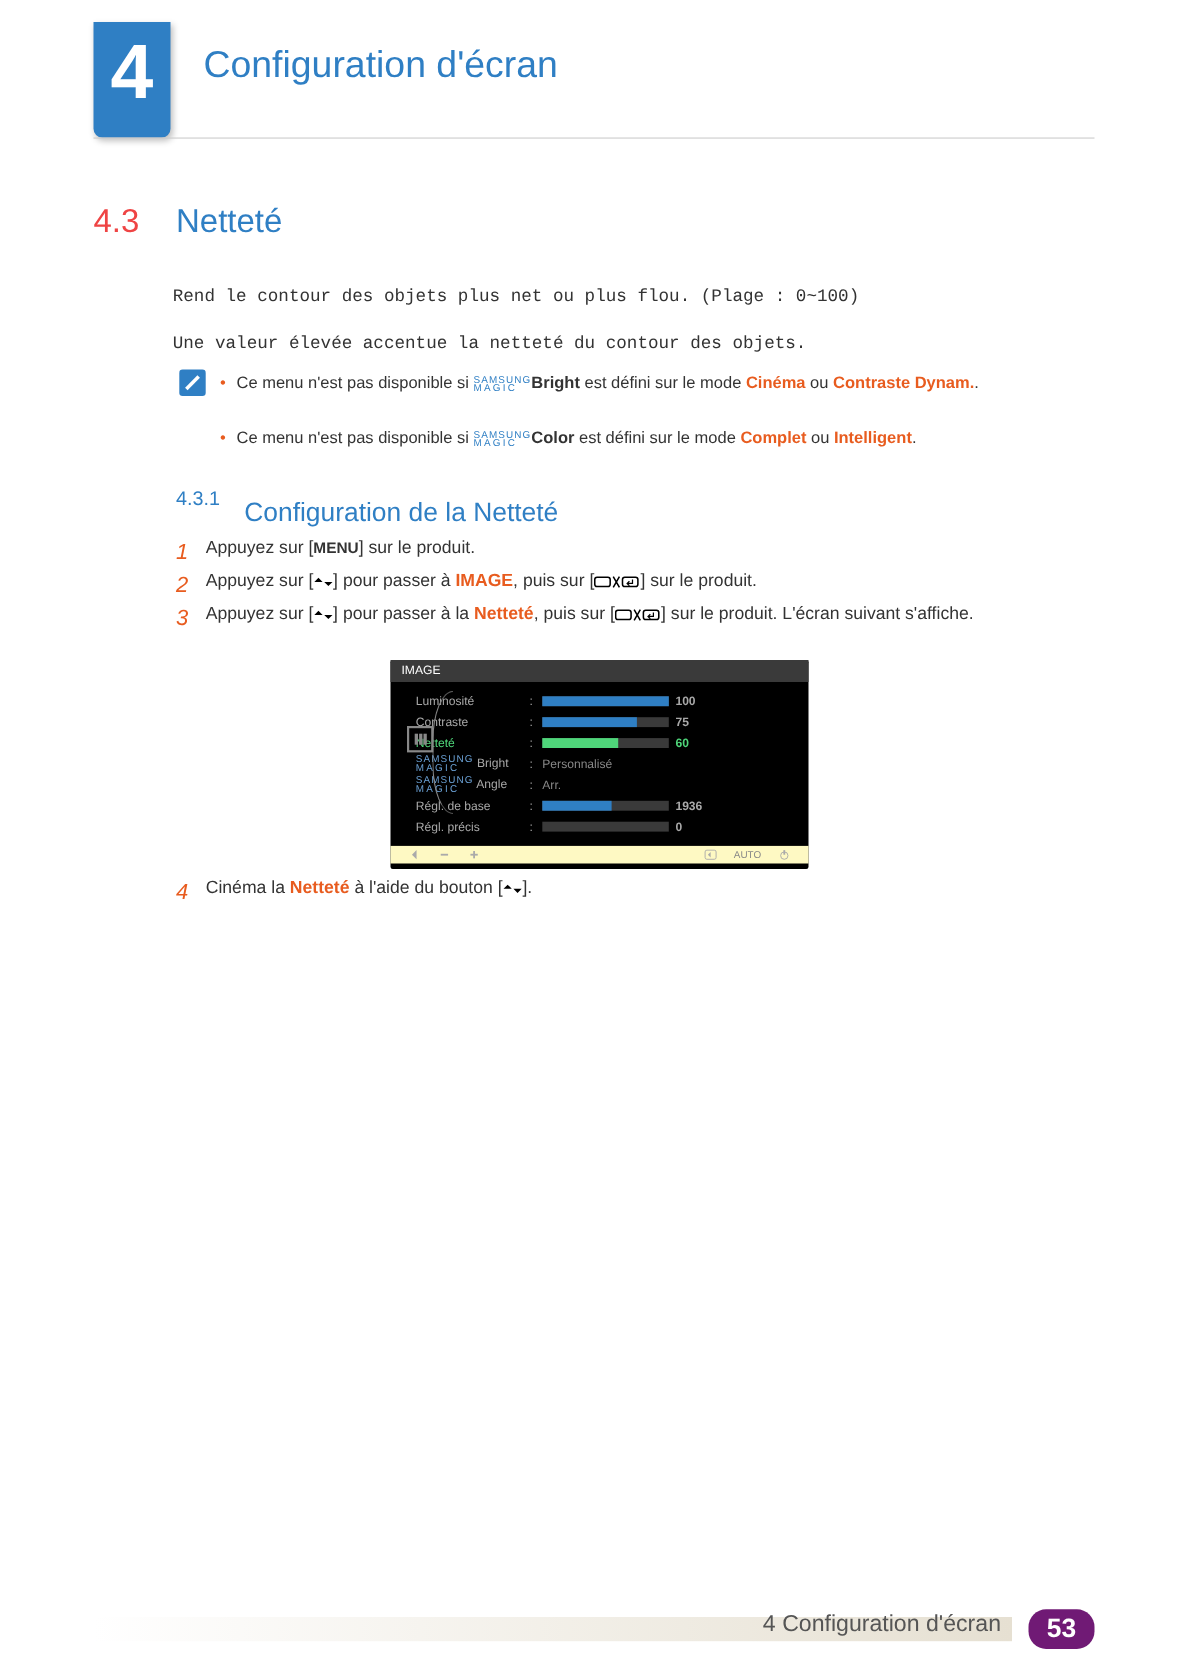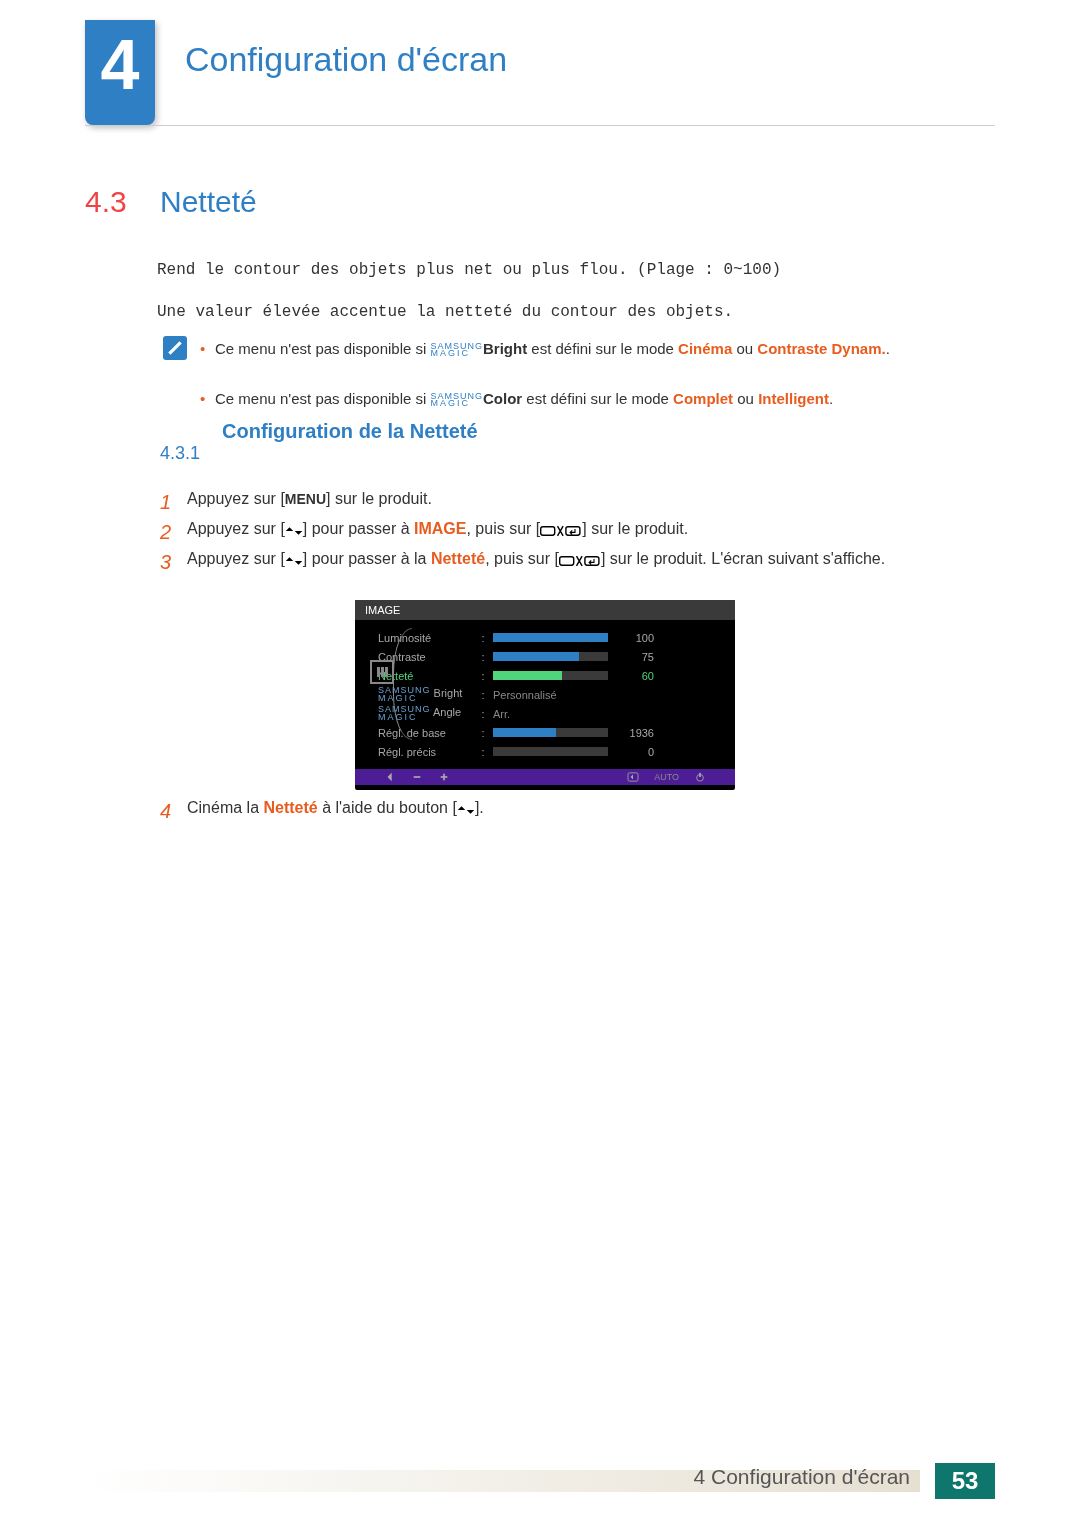--- a/index.html
+++ b/index.html
@@ -46,21 +46,21 @@
   .note-icon svg { width:18px; height:18px;}
   .bullet { position:absolute; left:215px; width:760px; font-size:15px; line-height:1.5;}
   .bullet::before { content:"•"; color:#e85c1f; position:absolute; left:-15px;}
   .b1 { top:338px;}
   .b2 { top:388px;}
   .magic-label { font-size:9px; color:#2f7fc4; letter-spacing:1px; line-height:0.8; display:inline-block; vertical-align:middle;}
   .magic-label .s1 { display:block;}
   .magic-label .s2 { display:block; letter-spacing:2px;}
   .orange { color:#e85c1f; font-weight:bold;}
   .sub-num { position:absolute; left:160px; top:443px; font-size:18px; color:#2f7fc4;}
-  .sub-title{ position:absolute; left:222px; top:420px; font-size:20px; color:#2f7fc4;font-weight:bold;}
+  .sub-title{ position:absolute; left:222px; top:453px; font-size:24px; color:#2f7fc4;}
   .step { position:absolute; left:187px; width:790px; font-size:16px; line-height:1.6;}
   .step .n { position:absolute; left:-27px; font-style:italic; color:#e85c1f; font-size:20px;}
   .s1l { top:486px;}
   .s2l { top:516px;}
   .s3l { top:546px;}
   .s4l { top:795px;}
   .menukey { font-family: Arial; font-weight:bold; font-size:14px;}
   .updown { display:inline-block; vertical-align:middle;}
   .updown svg { width:18px; height:12px; vertical-align:middle;}
   .enterkeys { display:inline-block; vertical-align:middle;}
@@ -82,38 +82,38 @@
   .osd-tab-curve {
     position:absolute; left:38px; top:8px; width:18px; height:110px;
     border:1px solid #555; border-right:none; border-radius: 25px 0 0 25px / 60px 0 0 60px;
     border-left-color:#888;
   }
   .osd-row { display:flex; align-items:center; height:19px; gap:6px;}
   .osd-label { flex:0 0 95px; white-space:nowrap;}
   .osd-colon { flex:0 0 8px; text-align:center;}
   .osd-bar { flex:0 0 115px; height:9px; background:#3a3a3a; position:relative;}
   .osd-bar > div { position:absolute; left:0; top:0; height:100%; background:#2f7fc4;}
-  .osd-val { flex:0 0 40px; text-align:right;}
+  .osd-val { flex:0 0 40px; font-weight:bold;}
   .osd-hl { color:#4fd67a;}
   .osd-hl-bar > div { background:#4fd67a;}
   .osd-text { flex:1; color:#888;}
-  .osd-ctrl { background:#4c1d95; display:flex; justify-content:space-between; padding:3px 29px; margin-top:6px;}
+  .osd-ctrl { background:#fef9c3; display:flex; justify-content:space-between; padding:3px 16px; margin-top:6px;}
   .osd-ctrl svg { width:12px; height:10px; fill:#aaa;}
   .osd-ctrl .grp { display:flex; gap:15px; align-items:center;}
   .osd-ctrl .auto { font-size:9px; color:#888;}
 
   .footer-grad {
     position:absolute; left:85px; bottom:35px; width:835px; height:22px;
     background: linear-gradient(to right, #fff, #e6e0d2);
   }
   .footer-text { position:absolute; right:170px; bottom:38px; font-size:21px; color:#555;}
   .pagebox {
     position:absolute; right:85px; bottom:28px; width:60px; height:36px;
-    background:#0f766e; color:#fff; display:flex; align-items:center; justify-content:center;
-    font-size:24px; font-weight:bold;
+    background:#701a75; color:#fff; display:flex; align-items:center; justify-content:center;
+    font-size:24px; font-weight:bold;border-radius:16px;
   }
 </style>
 </head>
 <body>
 
 <div class="chapter-box">4</div>
 <div class="chapter-title">Configuration d'écran</div>
 <div class="hr1"></div>
 
 <div class="sec-num">4.3</div>

